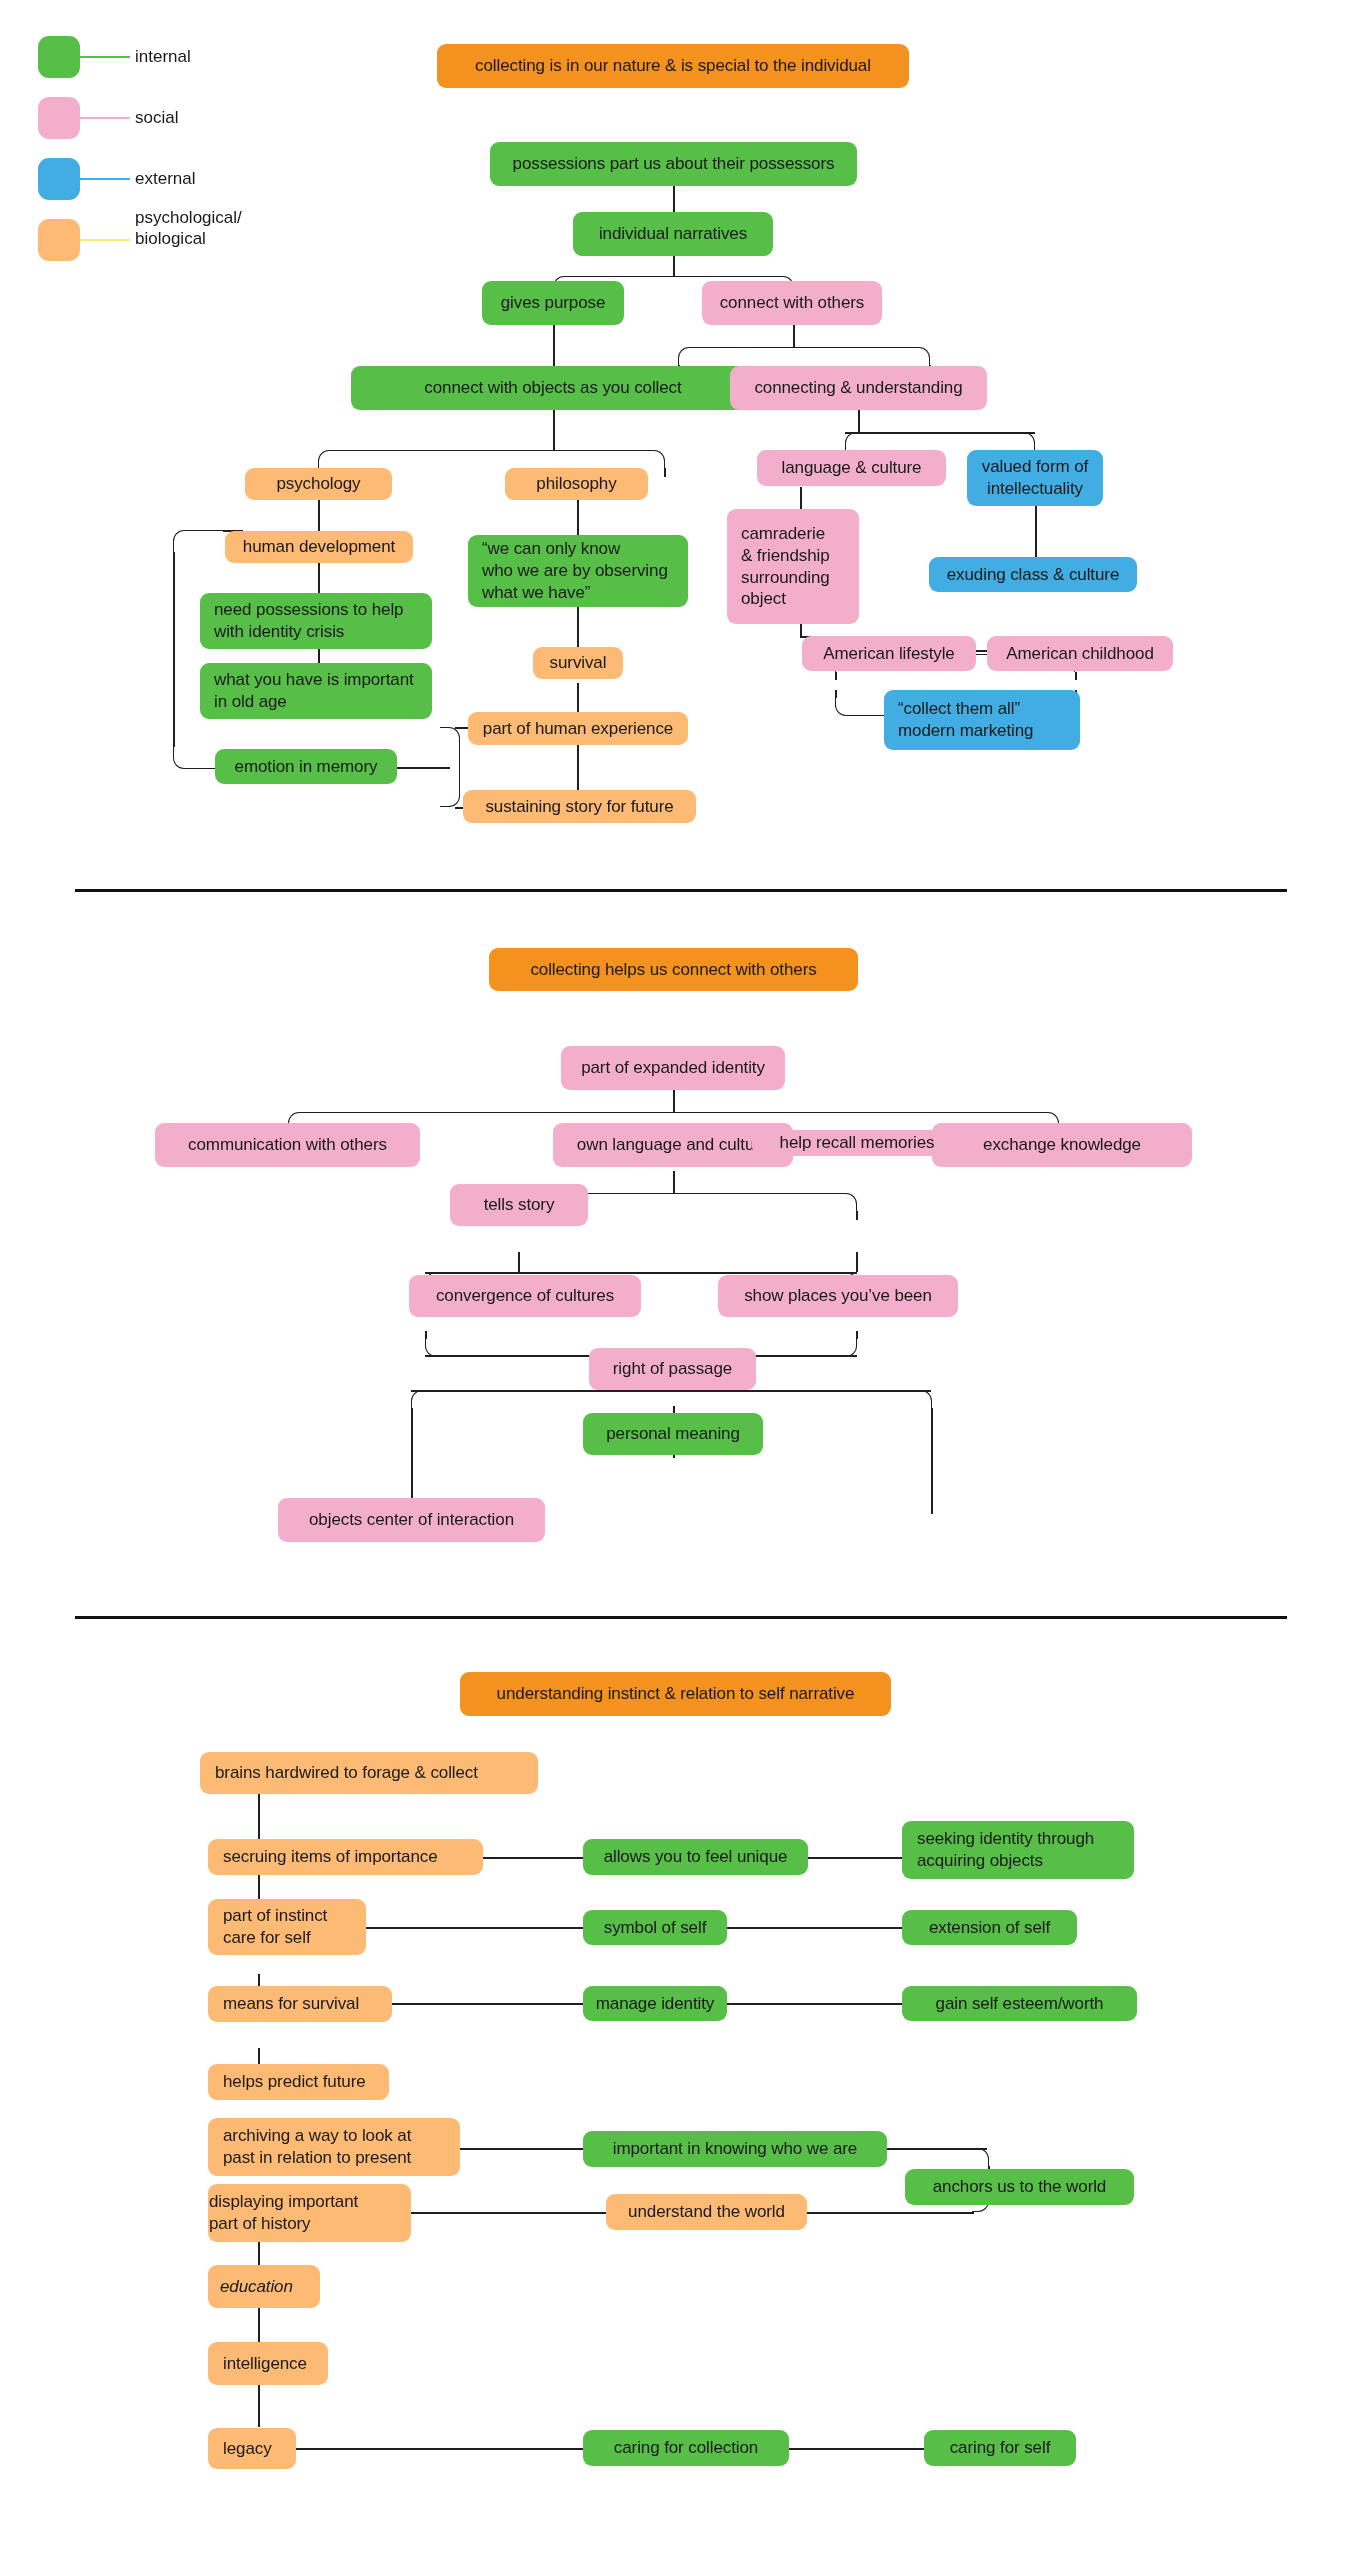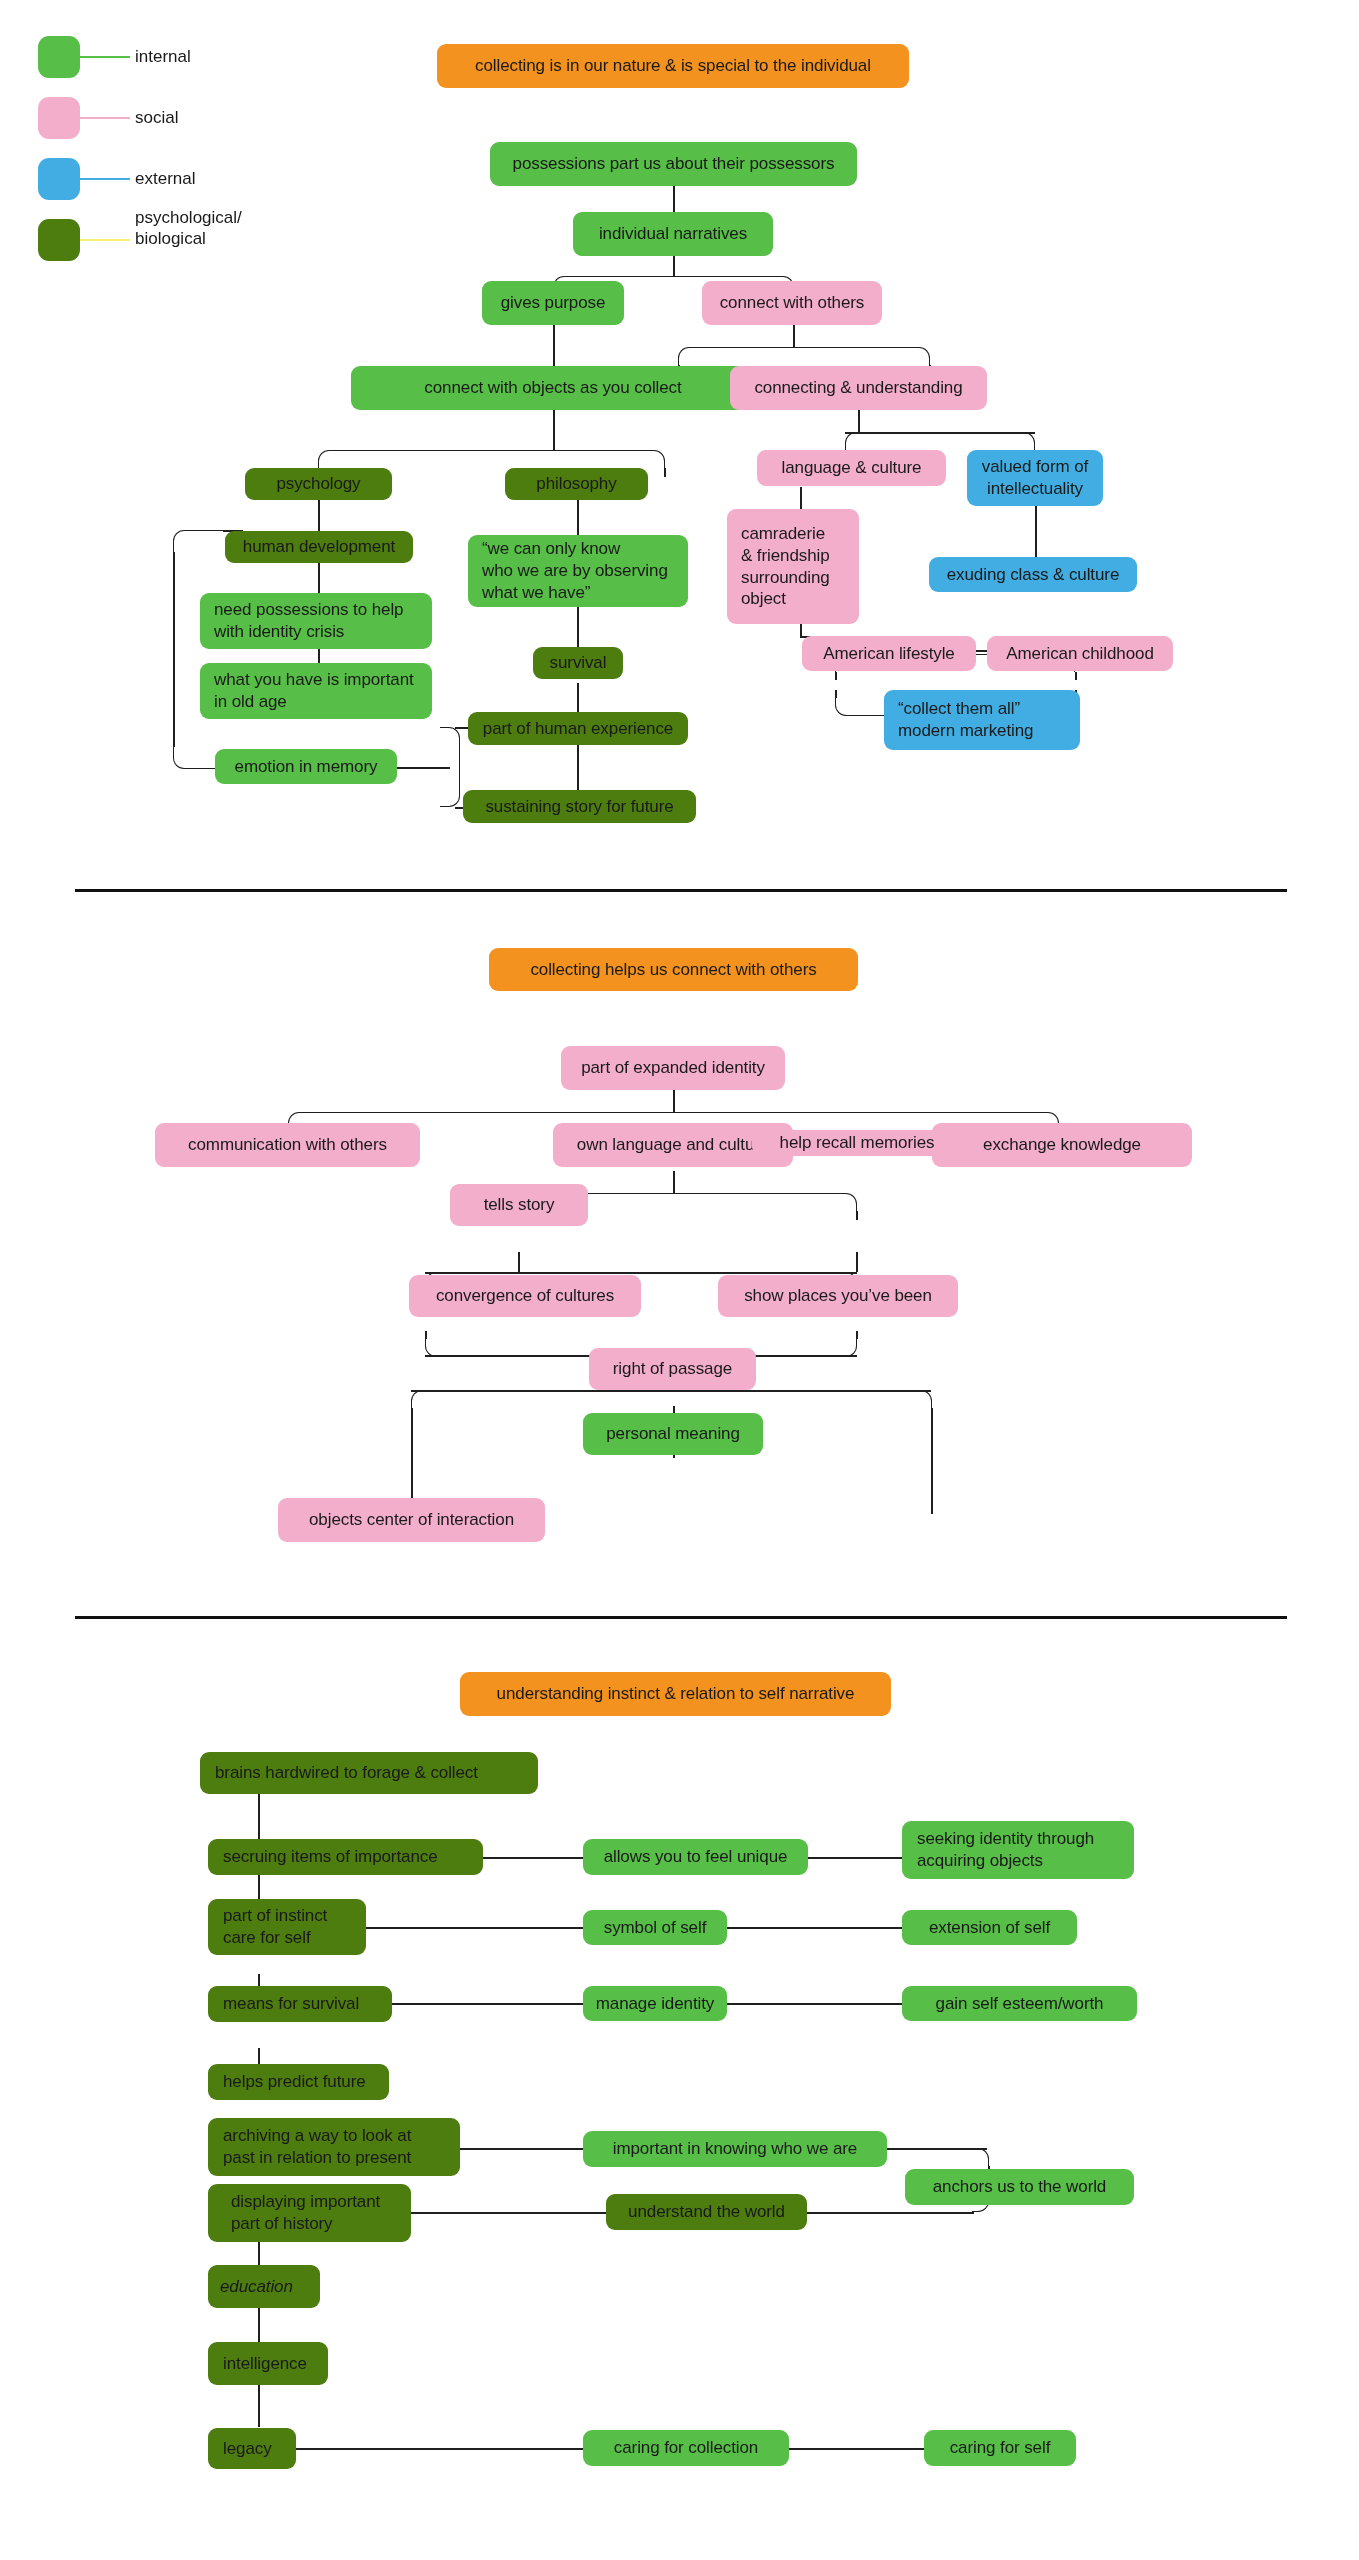--- a/index.html
+++ b/index.html
@@ -29,21 +29,21 @@
     line-height:1.28;
     font-size:17px;
     letter-spacing:-0.1px;
     z-index:5;
     white-space:pre-line;
   }
   .node.left{justify-content:flex-start;text-align:left;}
   .green {background:#57bf47;}
   .pink  {background:#f3aecb;}
   .blue  {background:#41ade2;}
-  .yellow{background:#4d7c0f;}
+  .yellow{background:#fdba74;}
   .orange{background:#f3921e;}
 
   
   .ln{position:absolute;background:#1f1f1f;z-index:1;}
   .lnh{height:1.6px;}
   .lnv{width:1.6px;}
   
   .elb{position:absolute;border-color:#1f1f1f;border-style:solid;border-width:0;z-index:1;box-sizing:border-box;}
   .elb.tl{border-top-width:1.6px;border-left-width:1.6px;border-top-left-radius:11px;}
   .elb.tr{border-top-width:1.6px;border-right-width:1.6px;border-top-right-radius:11px;}
@@ -304,21 +304,21 @@
   <div class="node green" style="left:583px;top:1986px;width:144px;height:35px;">manage identity</div>
   <div class="node green" style="left:902px;top:1986px;width:235px;height:35px;">gain self esteem/worth</div>
 
   <div class="node yellow left" style="left:208px;top:2064px;width:181px;height:36px;padding-left:15px;">helps predict future</div>
 
   <div class="node yellow left" style="left:208px;top:2118px;width:252px;height:58px;padding-left:15px;">archiving a way to look at
 past in relation to present</div>
   <div class="node green" style="left:583px;top:2131px;width:304px;height:36px;">important in knowing who we are</div>
   <div class="node green" style="left:905px;top:2169px;width:229px;height:36px;">anchors us to the world</div>
 
-  <div class="node yellow left" style="left:208px;top:2184px;width:203px;height:58px;padding-left:23px;">displaying important
+  <div class="node yellow left" style="left:208px;top:2184px;width:203px;height:58px;padding-left:1px;">displaying important
 part of history</div>
   <div class="node yellow" style="left:606px;top:2194px;width:201px;height:36px;">understand the world</div>
 
   <div class="node yellow left" style="left:208px;top:2265px;width:112px;height:43px;padding-left:12px;font-style:italic;">education</div>
   <div class="node yellow left" style="left:208px;top:2342px;width:120px;height:43px;padding-left:15px;">intelligence</div>
   <div class="node yellow left" style="left:208px;top:2428px;width:88px;height:41px;padding-left:15px;">legacy</div>
 
   <div class="node green" style="left:583px;top:2430px;width:206px;height:36px;">caring for collection</div>
   <div class="node green" style="left:924px;top:2430px;width:152px;height:36px;">caring for self</div>
 

